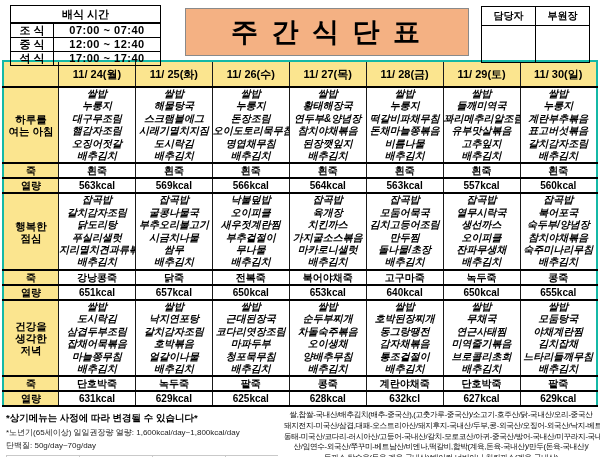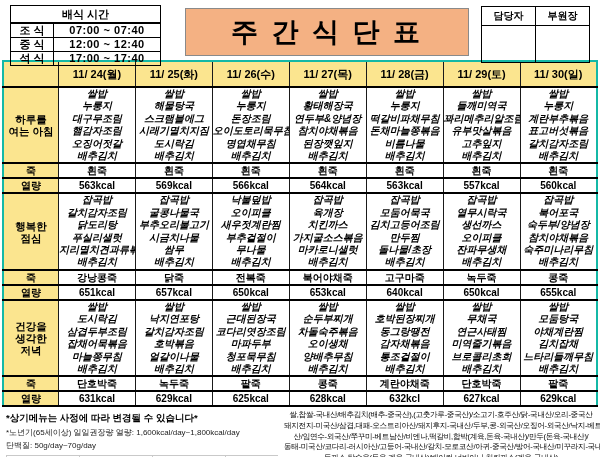--- a/index.html
+++ b/index.html
@@ -362,19 +362,19 @@
   <div class="footer">
     <div class="fleft">
       <div class="note1">*상기메뉴는 사정에 따라 변경될 수 있습니다*</div>
       <div class="note2">*노년기(65세이상) 일일권장량 열량: 1,600kcal/day~1,800kcal/day</div>
       <div class="note2">단백질: 50g/day~70g/day</div>
       <div class="grid-remnant"></div>
     </div>
     <div class="fright">
         <div>쌀,찹쌀-국내산/배추김치(배추-중국산),(고춧가루-중국산)/소고기-호주산/닭-국내산/오리-중국산</div>
         <div>돼지전지-미국산/삼겹,대패-오스트리아산/돼지후지-국내산/두부,콩-외국산/오징어-외국산/낙지-베트남</div>
+        <div>동태-미국산/코다리-러시아산/고등어-국내산/갈치-모로코산/아귀-중국산/방어-국내산/미꾸라지-국내</div>
         <div>산/임연수-외국산/쭈꾸미-베트남산/비엔나,떡갈비,함박(계육,돈육-국내산)/만두(돈육-국내산)/</div>
-        <div>동태-미국산/코다리-러시아산/고등어-국내산/갈치-모로코산/아귀-중국산/방어-국내산/미꾸라지-국내</div>
         <div>돈까스,탕수육(돈육,계육-국내산)/베이컨 너비아니,치킨까스(계육-국내산)</div>
       </div>
   </div>
 
 </div>
 
 </body></html>

